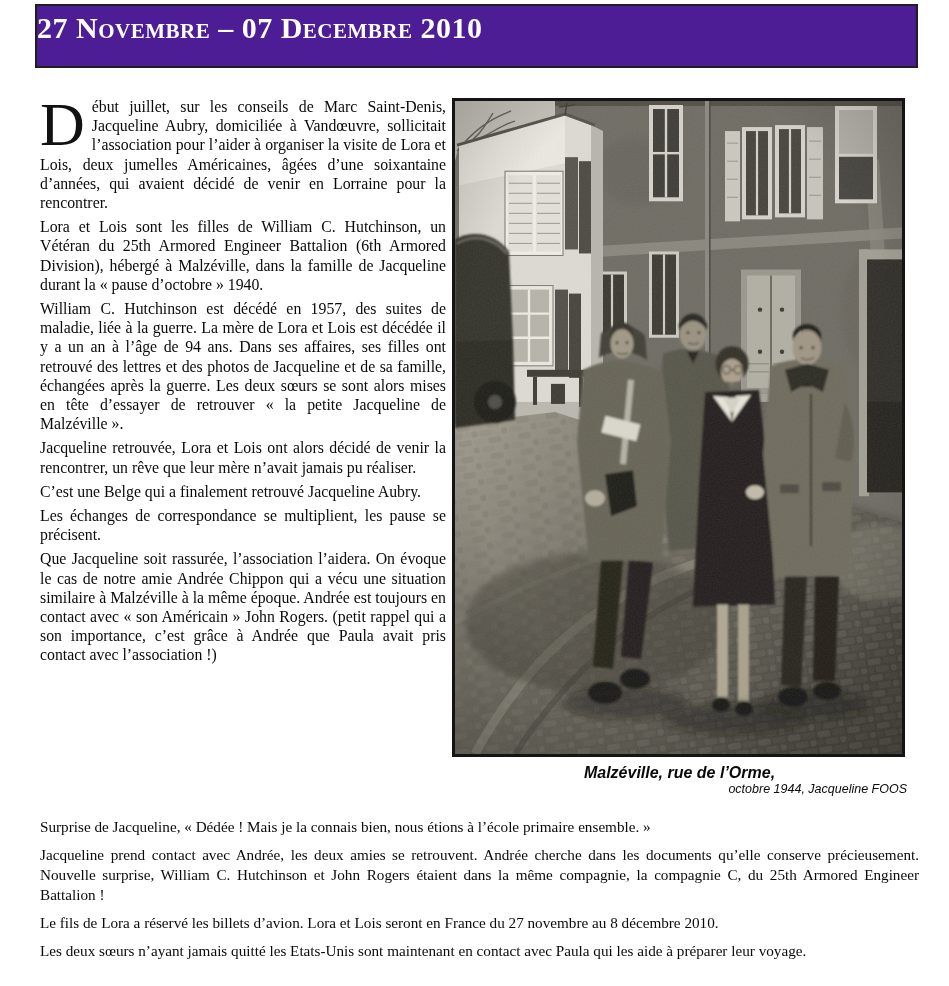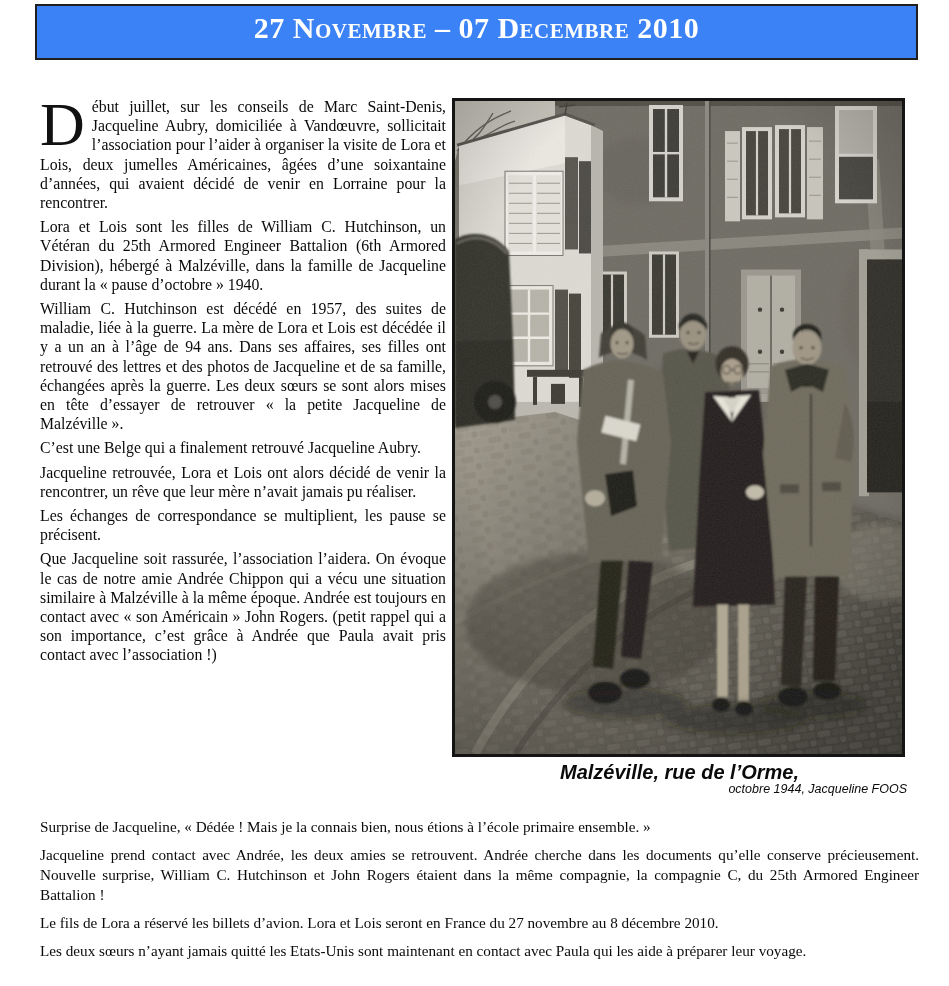--- a/index.html
+++ b/index.html
@@ -2,22 +2,22 @@
 <html><head>
 <meta charset="utf-8">
 <style>
   html,body{margin:0;padding:0;background:#ffffff;}
   .page{
     position:relative;width:949px;height:986px;background:#ffffff;
     font-family:"Liberation Serif","DejaVu Serif",serif;color:#0a0a0a;overflow:hidden;
   }
   
   .banner{
-    position:absolute;left:35px;top:4px;width:883px;height:56px;box-sizing:border-box;
-    background:#3b82f6;border:2px solid #1f1f1f;text-align:center;color:#ffffff;
+    position:absolute;left:35px;top:4px;width:883px;height:64px;box-sizing:border-box;
+    background:#4c1d95;border:2px solid #1f1f1f;color:#ffffff;
   }
   .banner .title{
     margin-top:5px;font-size:30px;font-weight:bold;font-variant:small-caps;
     letter-spacing:.5px;line-height:34px;
   }
   .banner .subtitle{font-size:27px;font-weight:bold;line-height:32px;margin-top:44px;}
   .banner .subtitle .it{font-style:italic;}
   
   .left-col{
     position:absolute;left:40px;top:97px;width:406px;
@@ -27,21 +27,21 @@
   .dropcap{
     float:left;font-size:62px;line-height:49px;padding:3px 7px 0 0;color:#111;
   }
   
   .photo-fig{position:absolute;left:452px;top:98px;width:455px;margin:0;}
   .photo-frame{
     width:453px;height:659px;box-sizing:border-box;border:3px solid #141414;background:#7a776e;
   }
   .photo-frame svg{display:block;width:447px;height:653px;}
   .photo-caption{margin-top:6px;text-align:center;font-family:"Liberation Sans","DejaVu Sans",sans-serif;}
-  .photo-caption .cap1{font-size:20px;font-weight:bold;font-style:italic;line-height:19px;}
+  .photo-caption .cap1{font-size:16px;font-weight:bold;font-style:italic;line-height:19px;}
   .photo-caption .cap2{font-size:12.5px;font-style:italic;line-height:15px;text-align:right;}
   
   .bottom-block{
     position:absolute;left:40px;top:817px;width:879px;
     font-size:15.2px;line-height:20px;text-align:justify;
   }
   .bottom-block p{margin:0 0 8px 0;}
 </style>
 </head>
 <body>
@@ -52,22 +52,22 @@
     <div class="title">27 Novembre – 07 Decembre 2010</div>
     <div class="subtitle">
       <span>Visite de Lora et Lois, </span><span class="it">les filles de William C. Hutchinson</span>
     </div>
   </div>
 
   <div class="left-col">
     <p><span class="dropcap">D</span><span>ébut juillet, sur les conseils de Marc Saint-Denis, Jacqueline Aubry, domiciliée à Vandœuvre, sollicitait l’association pour l’aider à organiser la visite de Lora et Lois, deux jumelles Américaines, âgées d’une soixantaine d’années, qui avaient décidé de venir en Lorraine pour la rencontrer.</span></p>
     <p>Lora et Lois sont les filles de William C. Hutchinson, un Vétéran du 25th Armored Engineer Battalion (6th Armored Division), hébergé à Malzéville, dans la famille de Jacqueline durant la « pause d’octobre » 1940.</p>
     <p>William C. Hutchinson est décédé en 1957, des suites de maladie, liée à la guerre. La mère de Lora et Lois est décédée il y a un an à l’âge de 94 ans. Dans ses affaires, ses filles ont retrouvé des lettres et des photos de Jacqueline et de sa famille, échangées après la guerre. Les deux sœurs se sont alors mises en tête d’essayer de retrouver « la petite Jacqueline de Malzéville ».</p>
+    <p>Jacqueline retrouvée, Lora et Lois ont alors décidé de venir la rencontrer, un rêve que leur mère n’avait jamais pu réaliser.</p>
     <p>C’est une Belge qui a finalement retrouvé Jacqueline Aubry.</p>
-    <p>Jacqueline retrouvée, Lora et Lois ont alors décidé de venir la rencontrer, un rêve que leur mère n’avait jamais pu réaliser.</p>
     <p>Les échanges de correspondance se multiplient, les pause se précisent.</p>
     <p>Que Jacqueline soit rassurée, l’association l’aidera. On évoque le cas de notre amie Andrée Chippon qui a vécu une situation similaire à Malzéville à la même époque. Andrée est toujours en contact avec « son Américain » John Rogers.  (petit rappel qui a son importance, c’est grâce à Andrée que Paula avait pris contact avec l’association !)</p>
   </div>
 
   <figure class="photo-fig">
     <div class="photo-frame">
       <svg viewBox="0 0 447 651" preserveAspectRatio="none">
         <defs>
           <linearGradient id="streetG" gradientUnits="userSpaceOnUse" x1="20" y1="330" x2="340" y2="651">
             <stop offset="0" stop-color="#9d988b"></stop>

